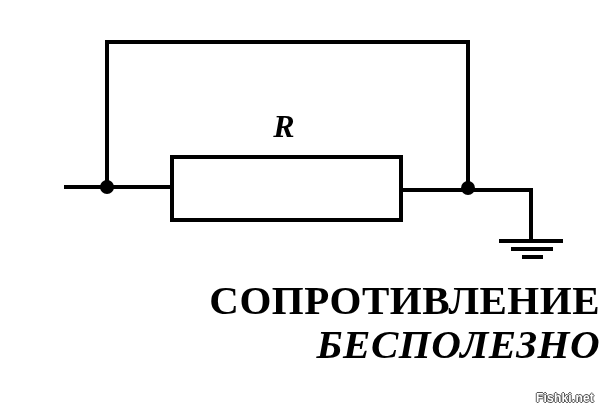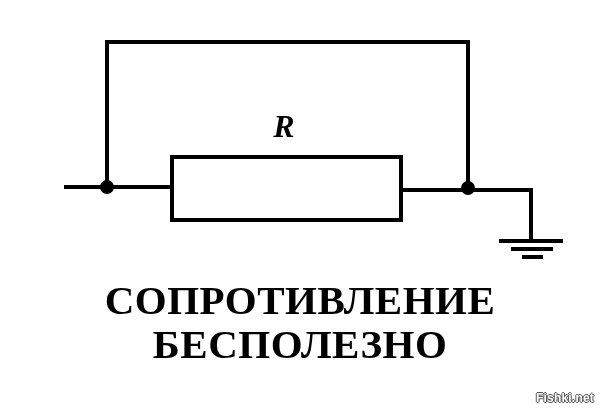--- a/index.html
+++ b/index.html
@@ -1,24 +1,24 @@
 <!DOCTYPE html>
 <html><head>
   <meta charset="utf-8">
   <style>
     html, body { margin: 0; padding: 0; background: #ffffff; }
     body { width: 600px; height: 409px; position: relative; overflow: hidden; }
     #circuit { position: absolute; left: 0; top: 0; width: 600px; height: 409px; }
     .caption {
-      position: absolute; left: 0; width: 600px; text-align: center;
+      position: absolute; left: 0; width: 600px; text-align: right;
       font-family: "Liberation Serif", "DejaVu Serif", serif;
       font-weight: bold; color: #000; letter-spacing: 0.5px;
     }
     .cap1 { top: 278px; font-size: 41px; line-height: 44px; }
-    .cap2 { top: 322px; font-size: 41px; line-height: 44px; }
+    .cap2 { top: 322px; font-size: 41px; line-height: 44px; font-style: italic; }
     .rlabel {
       position: absolute; left: 264px; top: 108px; width: 40px; text-align: center;
       font-family: "Liberation Serif", "DejaVu Serif", serif;
       font-weight: bold; font-style: italic; font-size: 32px; line-height: 36px; color: #000;
     }
     .watermark {
       position: absolute; right: 6px; bottom: 4px;
       font-family: "Liberation Sans", "DejaVu Sans", sans-serif;
       font-size: 12px; font-weight: bold; color: #ffffff;
       text-shadow: -1px 0 #555, 1px 0 #555, 0 -1px #555, 0 1px #555;

